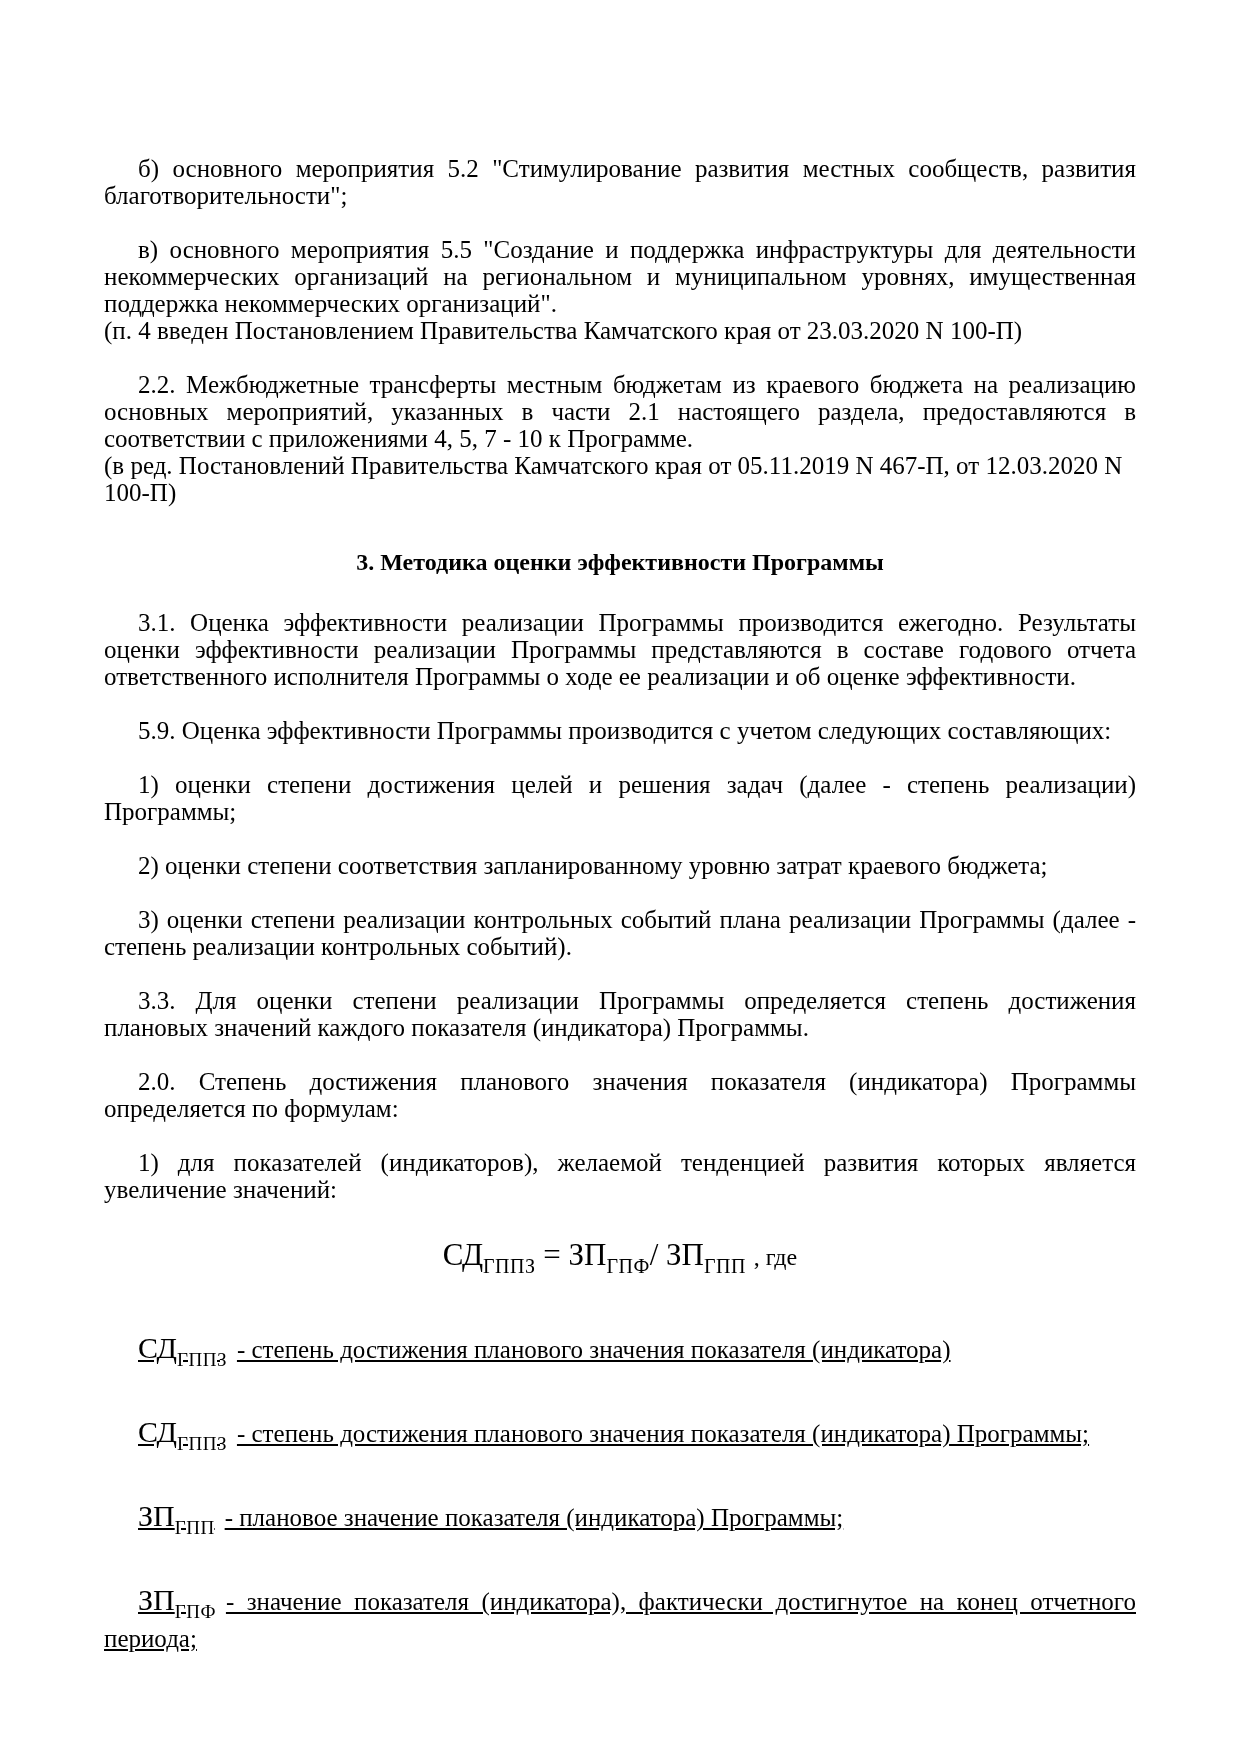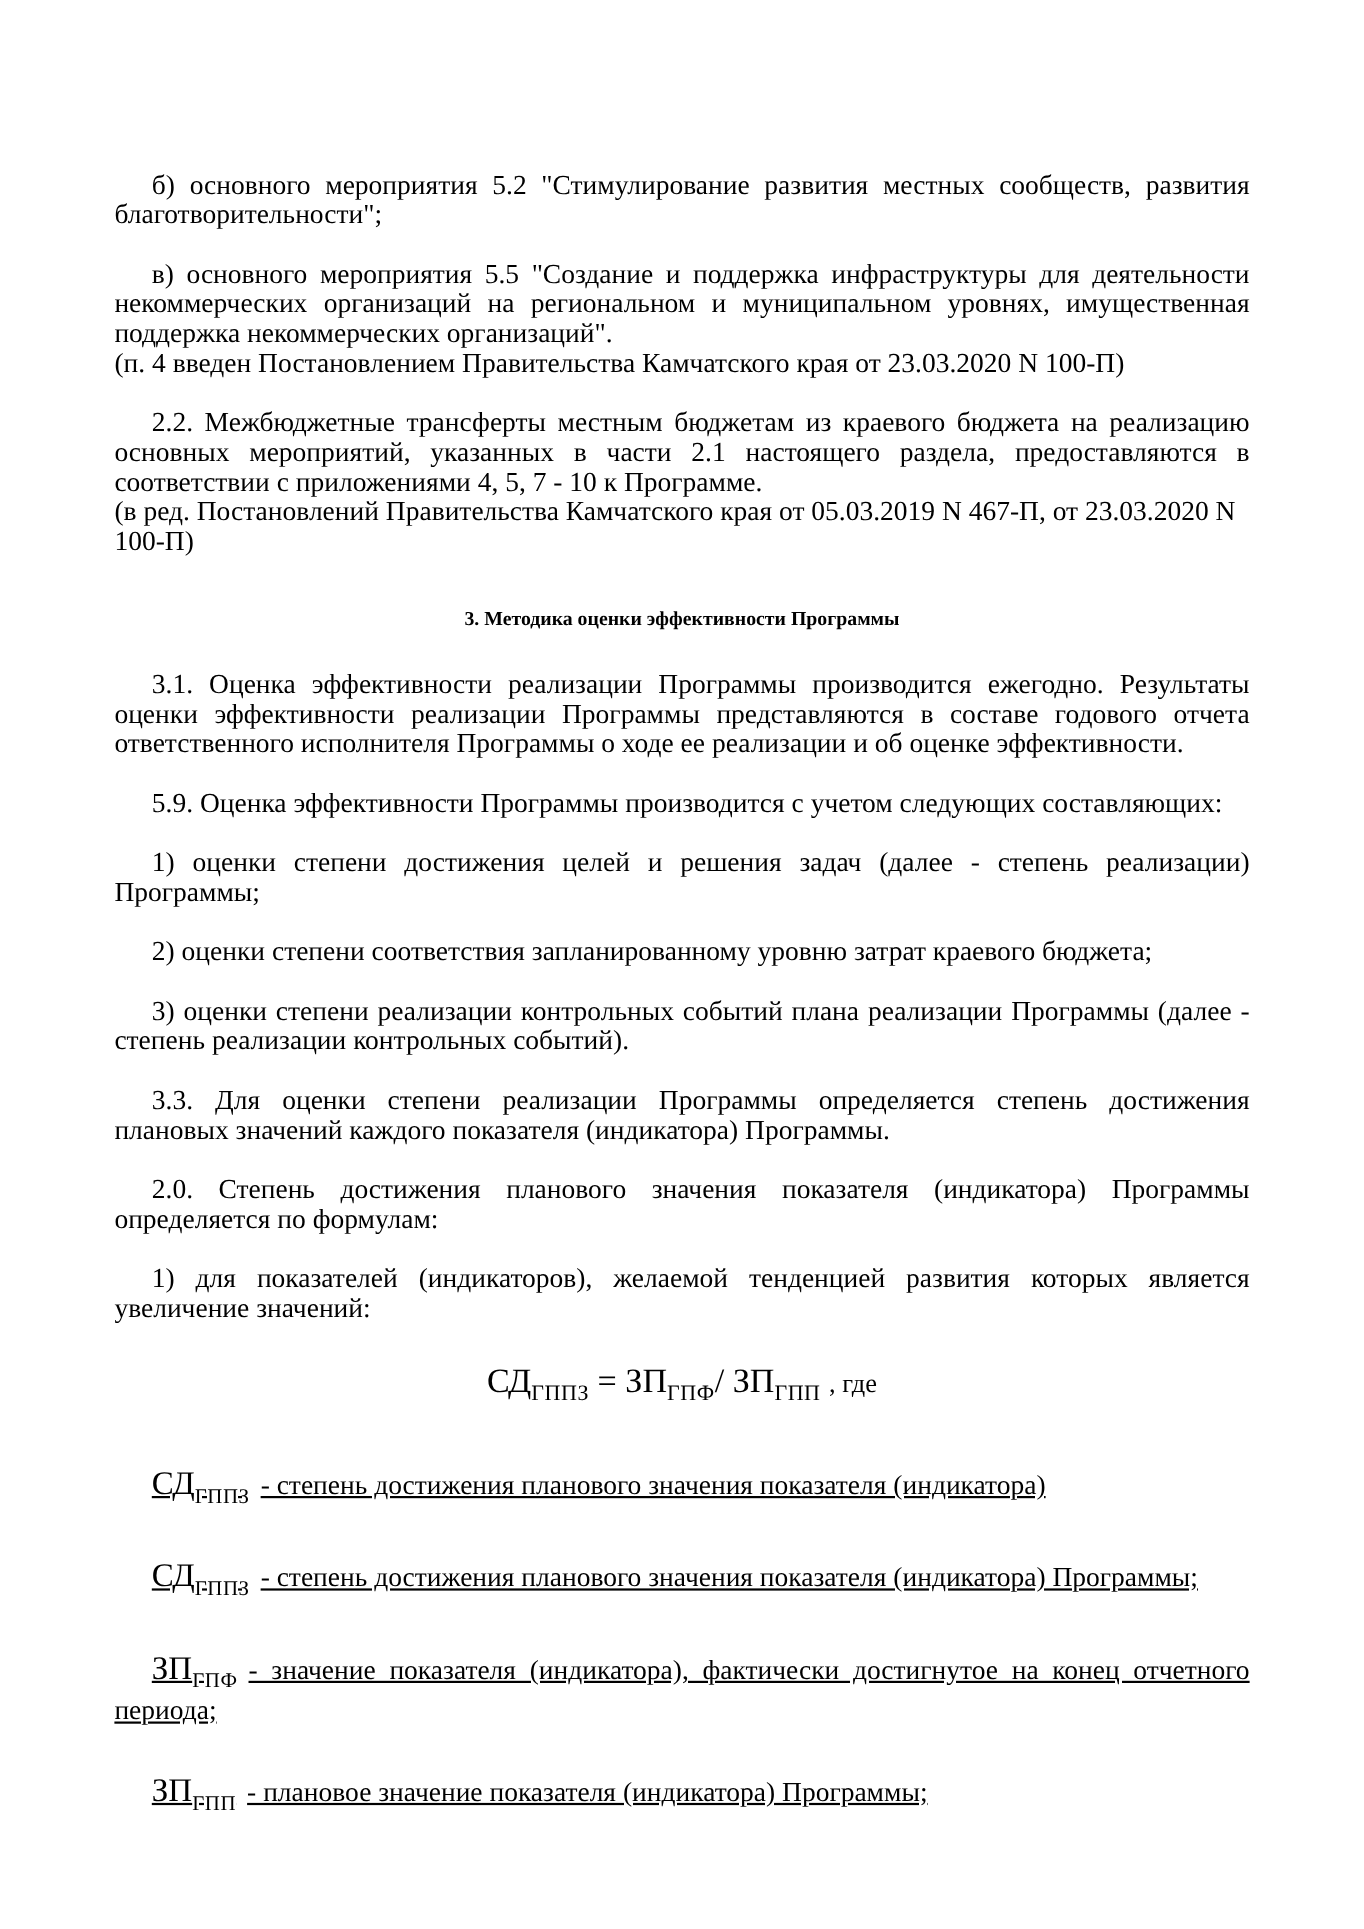--- a/index.html
+++ b/index.html
@@ -32,21 +32,21 @@
   }
   .note {
     margin: 0;
     text-indent: 0;
     text-align: left;
   }
   .note.gap-after {
     margin-bottom: 27px;
   }
   .heading {
-    font-size: 18px;
+    font-size: 24px;
     font-weight: bold;
     text-align: center;
     margin: 41px 0 32px 0;
     line-height: 30px;
   }
   .formula {
     text-align: center;
     margin: 36px 0 52px 0;
     font-size: 31px;
     line-height: 31px;
@@ -78,21 +78,21 @@
 <body>
 
 <div class="page">
 
   <p class="para">б) основного мероприятия 5.2 "Стимулирование развития местных сообществ, развития благотворительности";</p>
 
   <p class="para tight">в) основного мероприятия 5.5 "Создание и поддержка инфраструктуры для деятельности некоммерческих организаций на региональном и муниципальном уровнях, имущественная поддержка некоммерческих организаций".</p>
   <p class="note gap-after">(п. 4 введен Постановлением Правительства Камчатского края от 23.03.2020 N 100-П)</p>
 
   <p class="para tight">2.2. Межбюджетные трансферты местным бюджетам из краевого бюджета на реализацию основных мероприятий, указанных в части 2.1 настоящего раздела, предоставляются в соответствии с приложениями 4, 5, 7 - 10 к Программе.</p>
-  <p class="note">(в ред. Постановлений Правительства Камчатского края от 05.03.2019 N 467-П, от 23.03.2020 N 100-П)</p>
+  <p class="note">(в ред. Постановлений Правительства Камчатского края от 05.11.2019 N 467-П, от 12.03.2020 N 100-П)</p>
 
   <h2 class="heading">3. Методика оценки эффективности Программы</h2>
 
   <p class="para">3.1. Оценка эффективности реализации Программы производится ежегодно. Результаты оценки эффективности реализации Программы представляются в составе годового отчета ответственного исполнителя Программы о ходе ее реализации и об оценке эффективности.</p>
 
   <p class="para">5.9. Оценка эффективности Программы производится с учетом следующих составляющих:</p>
 
   <p class="para">1) оценки степени достижения целей и решения задач (далее - степень реализации) Программы;</p>
 
   <p class="para">2) оценки степени соответствия запланированному уровню затрат краевого бюджета;</p>
@@ -104,17 +104,17 @@
   <p class="para">2.0. Степень достижения планового значения показателя (индикатора) Программы определяется по формулам:</p>
 
   <p class="para tight">1) для показателей (индикаторов), желаемой тенденцией развития которых является увеличение значений:</p>
 
   <div class="formula"><span class="f-base">СД</span><span class="f-sub">ГППЗ</span> <span class="f-base">=</span> <span class="f-base">ЗП</span><span class="f-sub">ГПФ</span><span class="f-base">/</span> <span class="f-base">ЗП</span><span class="f-sub">ГПП</span> <span class="f-tail">, где</span></div>
 
   <p class="definition"><span class="term-base">СД</span><span class="term-sub">ГППЗ</span><span class="def-text">- степень достижения планового значения показателя (индикатора)</span></p>
 
   <p class="definition"><span class="term-base">СД</span><span class="term-sub">ГППЗ</span><span class="def-text">- степень достижения планового значения показателя (индикатора) Программы;</span></p>
 
+  <p class="definition"><span class="term-base">ЗП</span><span class="term-sub">ГПП</span><span class="def-text">- плановое значение показателя (индикатора) Программы;</span></p>
+
   <p class="definition"><span class="term-base">ЗП</span><span class="term-sub">ГПФ</span><span class="def-text">- значение показателя (индикатора), фактически достигнутое на конец отчетного периода;</span></p>
-
-  <p class="definition"><span class="term-base">ЗП</span><span class="term-sub">ГПП</span><span class="def-text">- плановое значение показателя (индикатора) Программы;</span></p>
 
 </div>
 
 </body></html>

